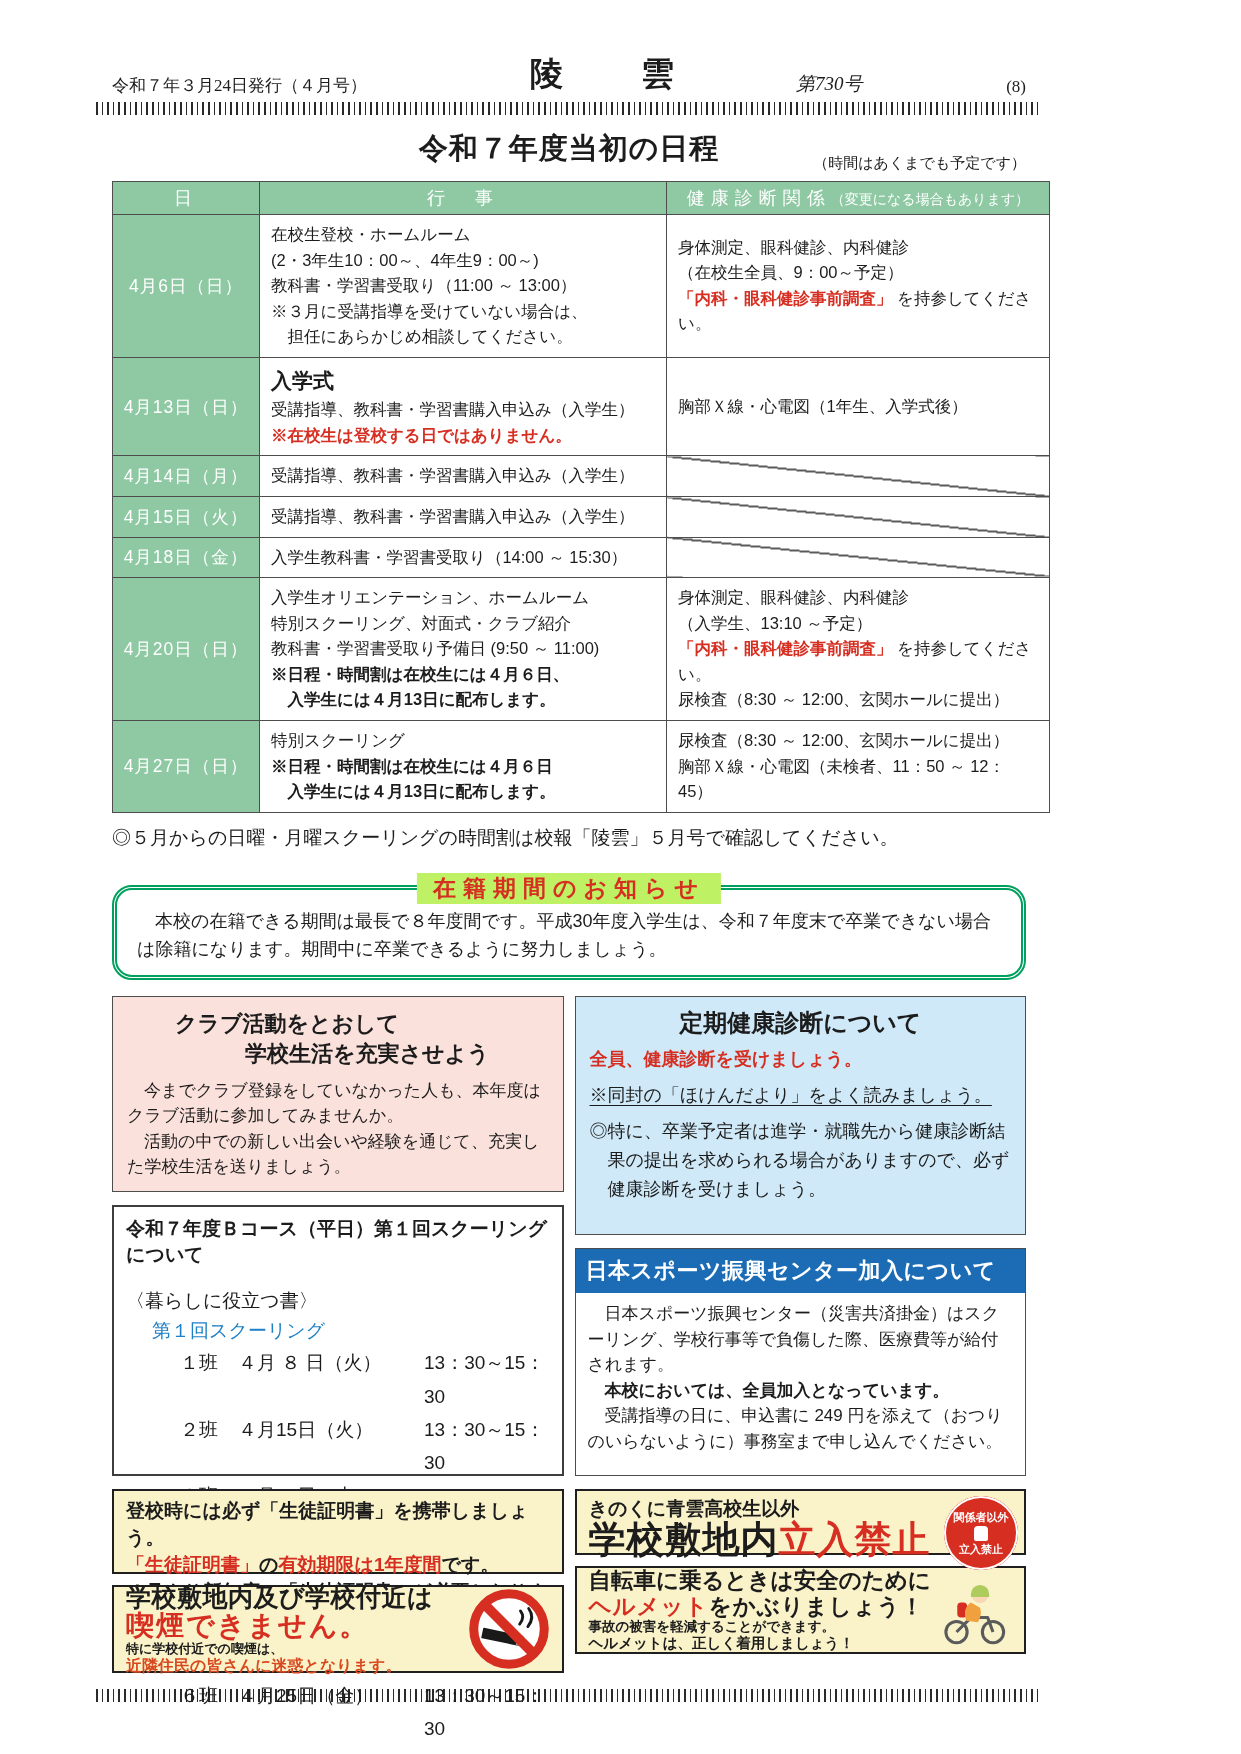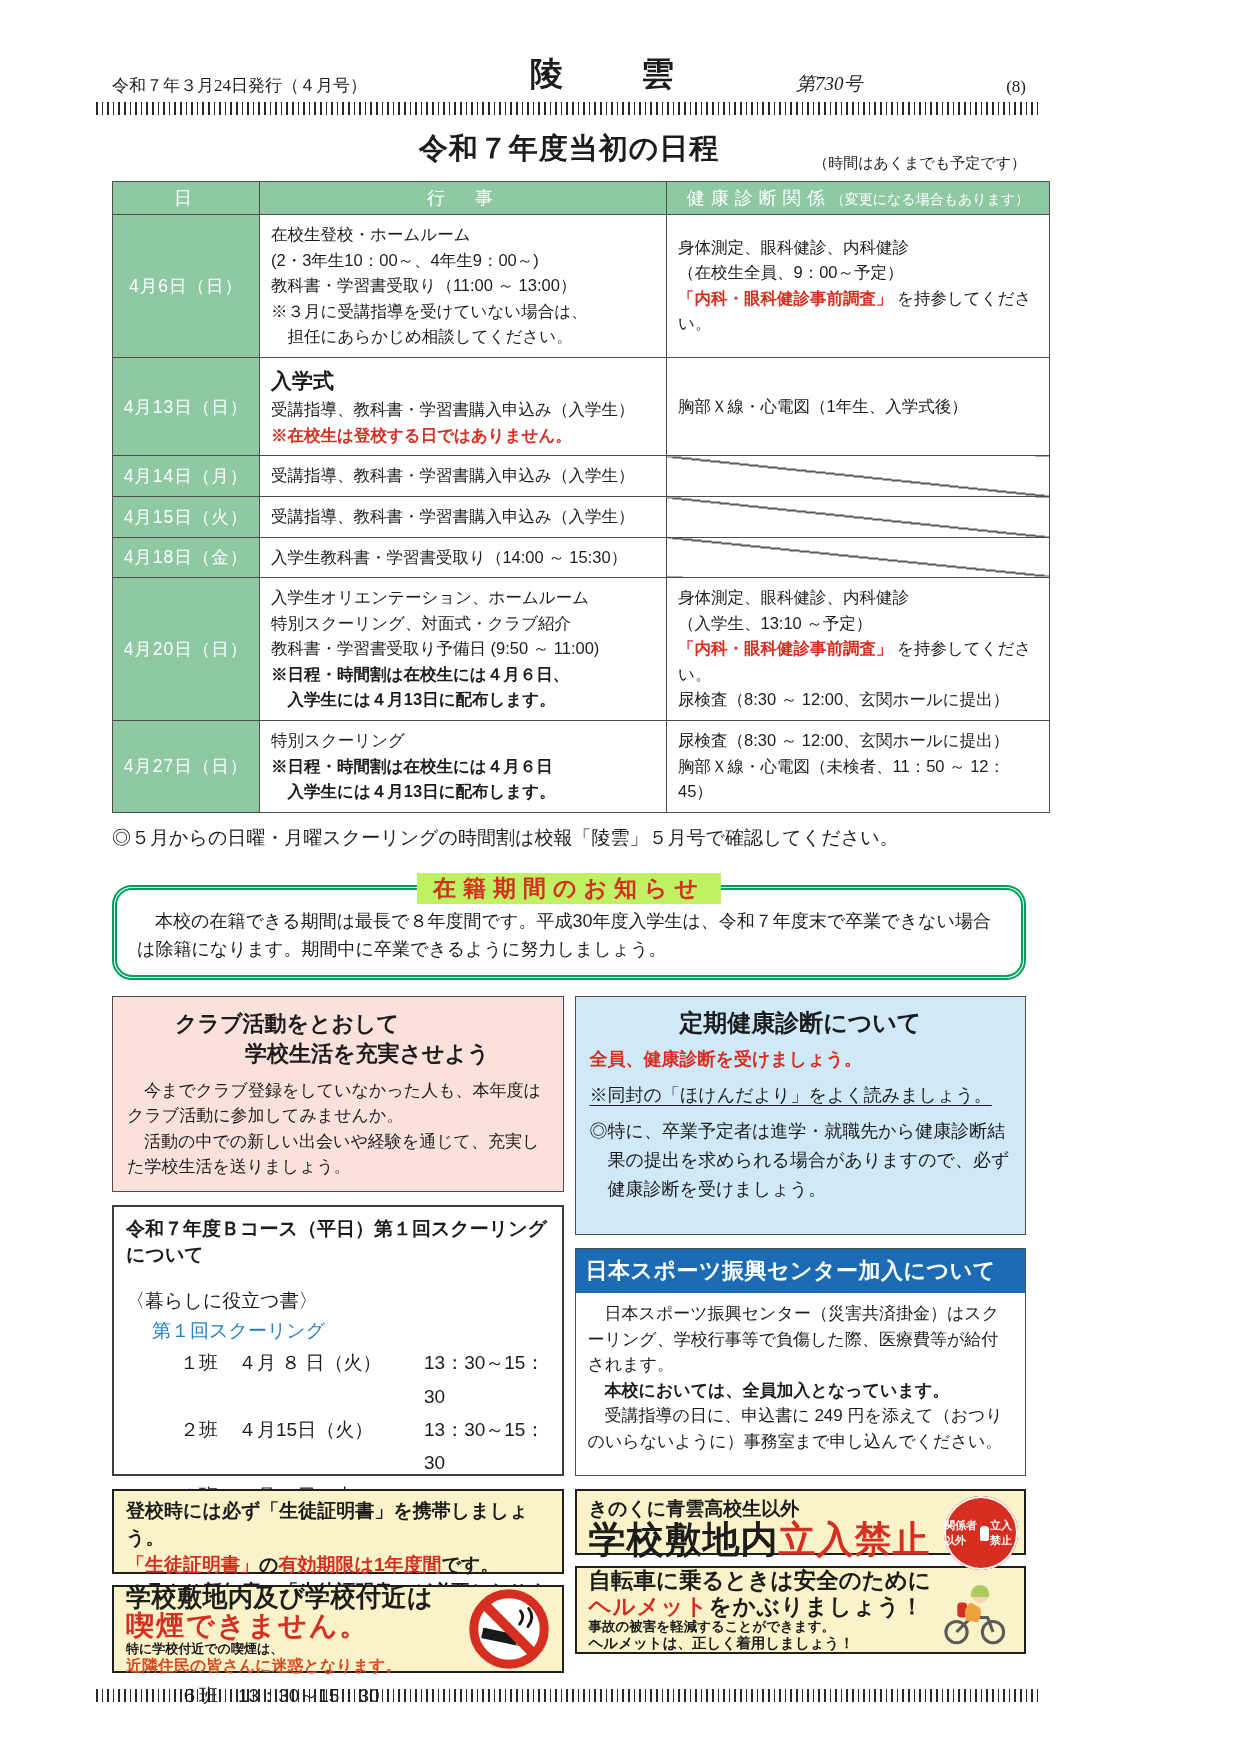--- a/index.html
+++ b/index.html
@@ -80,21 +80,21 @@
   .sports-b{padding:8px 12px;font-size:17px;line-height:1.5;}
   .sports-b p{margin:0;}
   .sports-b .pb{font-weight:bold;}
   
   .cream{background:var(--cream);border:2.6px solid #1f1f1f;padding:7px 12px;}
   .sid{margin-top:13px;height:85px;font-weight:bold;font-size:19px;line-height:1.42;}
   .noentry{margin-top:13px;height:66px;position:relative;}
   .ne-l1{font-weight:bold;font-size:19px;line-height:1.15;}
   .ne-l2{font-weight:bold;font-size:37px;line-height:1.1;letter-spacing:1px;}
   .ne-badge{position:absolute;right:6px;top:5px;width:74px;height:74px;border-radius:50%;
-    background:var(--red);color:#fff;display:flex;flex-direction:row;align-items:center;
+    background:var(--red);color:#fff;display:flex;flex-direction:column;align-items:center;
     justify-content:center;font-size:11px;font-weight:bold;gap:1px;box-shadow:inset 0 0 0 2px #fff,inset 0 0 0 5px var(--red);}
   .ne-badge .hand{width:14px;height:15px;background:#fff;border-radius:4px 4px 2px 2px;}
   .smoke{margin-top:11px;height:88px;display:flex;align-items:center;gap:6px;}
   .smoke-t{flex:1;}
   .sm-l1{font-weight:bold;font-size:25px;line-height:1.08;letter-spacing:.5px;}
   .sm-l2{font-weight:bold;font-size:28px;color:var(--red);line-height:1.1;letter-spacing:2px;}
   .sm-l3{font-weight:bold;font-size:13px;line-height:1.15;}
   .sm-l4{font-weight:bold;font-size:16px;color:#d9491f;line-height:1.15;}
   .helmet{margin-top:11px;height:88px;display:flex;align-items:center;gap:4px;}
   .he-t{flex:1;}
@@ -256,20 +256,21 @@
               <span>４月14日（月）</span>
               <span>10：00～12：00</span>
             </div>
             <div class="bc-row">
               <span>５班</span>
               <span>４月22日（火）</span>
               <span>13：30～15：30</span>
             </div>
             <div class="bc-row">
               <span>６班</span>
+              <span>４月25日（金）</span>
               <span>13：30～15：30</span>
             </div>
           </div>
       </div>
 
       <div class="box cream sid">
         <div>登校時には必ず「生徒証明書」を携帯しましょう。</div>
         <div><span class="s-red">「生徒証明書」</span><span>の</span><span class="s-red">有効期限は1年度間</span><span>です。</span></div>
         <div>４月より新年度の「生徒証明書」が必要となります。</div>
       </div>

